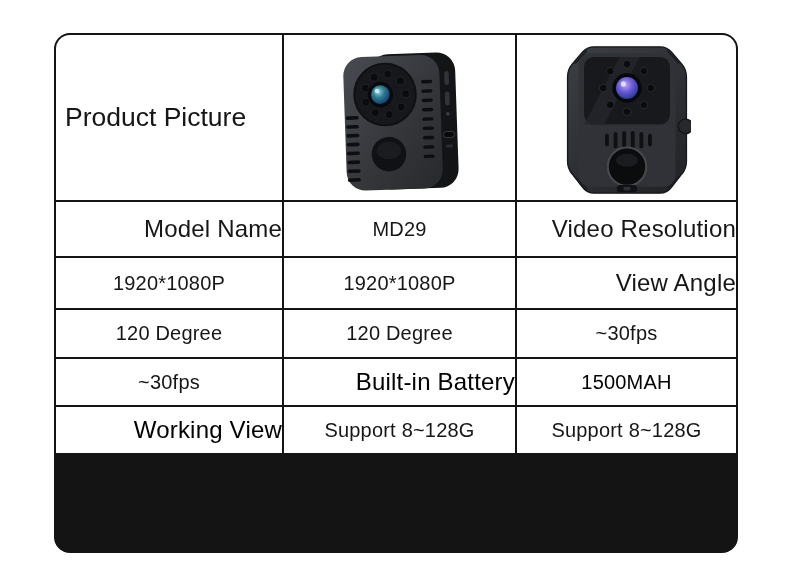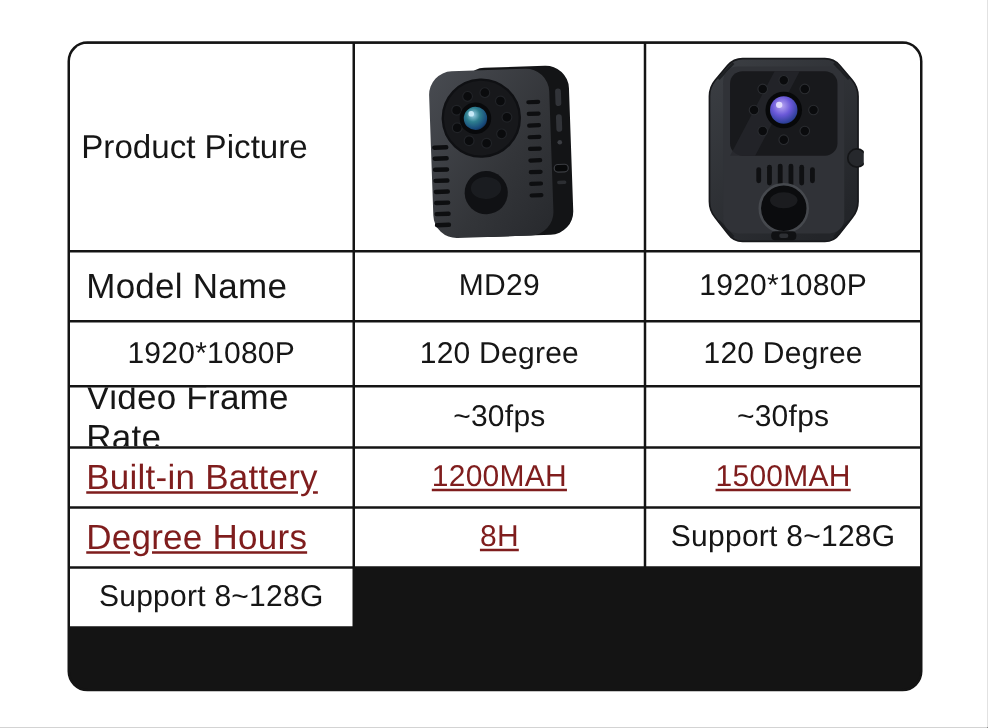--- a/index.html
+++ b/index.html
@@ -10,25 +10,25 @@
   .spec-table {
     position:absolute; left:54px; top:33px; width:684px; height:520px;
     box-sizing:border-box; border:2px solid #141414; border-radius:16px;
     background:#141414; overflow:hidden;
     display:grid;
     grid-template-columns:226px 231px 219px;
     grid-template-rows:165px 54px 50px 47px 46px 46px 46px 48px;
     gap:2px;
   }
   .cell { background:#ffffff; display:flex; align-items:center; overflow:hidden; }
-  .cell.label { justify-content:flex-start; padding-left:13px; font-size:28px; letter-spacing:0.2px; }
-  .cell.value { justify-content:center; font-size:24px; letter-spacing:0.2px; }
+  .cell.label { justify-content:flex-end; padding-left:13px; font-size:24px; letter-spacing:0.2px; }
+  .cell.value { justify-content:center; font-size:20px; letter-spacing:0.2px; }
   .cell.header { justify-content:flex-start; padding-left:9px; font-size:26.5px; }
   .cell.pic { justify-content:center; align-items:flex-end; padding-bottom:2px; }
-  .text-red { color:#7f1d1d;text-decoration:underline; }
+  .text-red { color:#000000; }
   svg { display:block; }
 </style>
 </head>
 <body>
 
 <div class="stage">
   <div class="spec-table">
 
     <div class="cell header">
       <span>Product Picture</span>
@@ -169,59 +169,56 @@
       </svg>
     </div>
 
     <div class="cell label">
         <span>Model Name</span>
       </div>
     <div class="cell value">
         <span>MD29</span>
       </div>
 
+    <div class="cell label">
+        <span>Video Resolution</span>
+      </div>
     <div class="cell value">
         <span>1920*1080P</span>
       </div>
     <div class="cell value">
         <span>1920*1080P</span>
       </div>
 
+    <div class="cell label">
+        <span>View Angle</span>
+      </div>
     <div class="cell value">
         <span>120 Degree</span>
       </div>
     <div class="cell value">
         <span>120 Degree</span>
       </div>
 
-    <div class="cell label">
-        <span>Video Frame Rate</span>
-      </div>
     <div class="cell value">
         <span>~30fps</span>
       </div>
     <div class="cell value">
         <span>~30fps</span>
       </div>
 
     <div class="cell label text-red">
         <span>Built-in Battery</span>
       </div>
     <div class="cell value text-red">
-        <span>1200MAH</span>
-      </div>
-    <div class="cell value text-red">
         <span>1500MAH</span>
       </div>
 
     <div class="cell label text-red">
-        <span>Degree Hours</span>
-      </div>
-    <div class="cell value text-red">
-        <span>8H</span>
+        <span>Working View</span>
       </div>
 
     <div class="cell value">
         <span>Support 8~128G</span>
       </div>
     <div class="cell value">
         <span>Support 8~128G</span>
       </div>
 
   </div>

